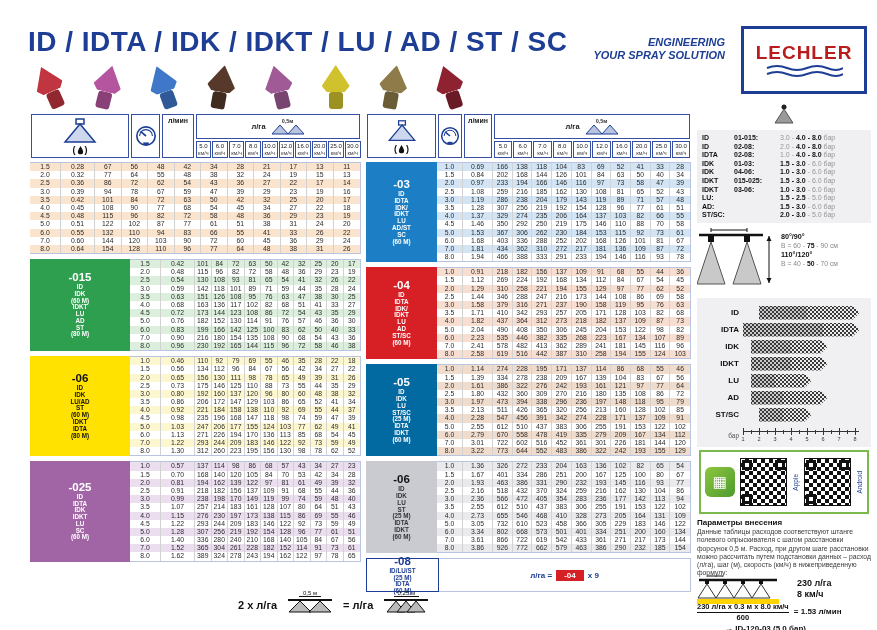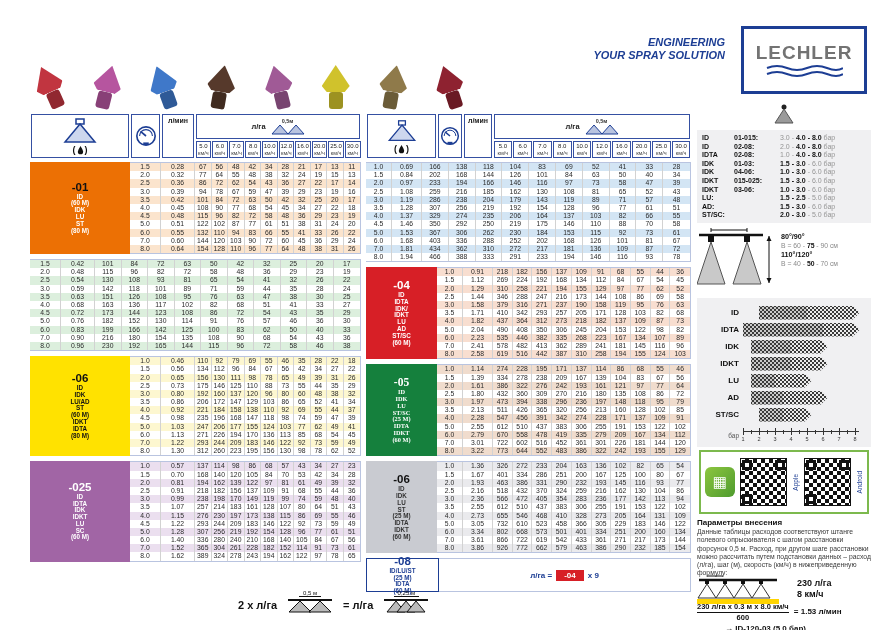--- a/index.html
+++ b/index.html
@@ -3,21 +3,21 @@
 <meta charset="utf-8">
 <style>
   html,body{margin:0;padding:0;background:#fff;}
   .canvas{position:relative;width:877px;height:630px;background:#fff;overflow:hidden;
     font-family:"Liberation Sans","DejaVu Sans",sans-serif;color:#222;}
   
   .title{position:absolute;left:28px;top:26px;font-size:28px;font-weight:800;color:#1d3e94;letter-spacing:.5px;white-space:nowrap;}
   .tagline{position:absolute;right:152px;top:36px;text-align:right;font-size:11px;font-weight:700;font-style:italic;color:#1d3e94;line-height:13px;}
   .logo{position:absolute;right:10px;top:26px;width:120px;height:62px;border:3px solid #1d3e94;background:#fff;
     display:flex;flex-direction:column;align-items:center;justify-content:center;}
-  .logo-word{font-size:19px;font-weight:800;color:#737373;letter-spacing:1px;}
+  .logo-word{font-size:19px;font-weight:800;color:#b91c1c;letter-spacing:1px;}
   
   .photos{position:absolute;left:34px;top:58px;width:432px;height:52px;display:flex;justify-content:space-between;align-items:flex-end;}
   .photo{width:32px;height:46px;position:relative;transform:rotate(var(--r));}
   .photo .fan{position:absolute;top:1px;left:2px;width:28px;height:27px;background:var(--c);
     clip-path:polygon(50% 0,100% 78%,82% 100%,18% 100%,0 78%);border-radius:4px;}
   .photo .body{position:absolute;bottom:1px;left:9px;width:14px;height:17px;background:var(--c);filter:brightness(.75);border-radius:3px;}
   
   .tbl{position:absolute;top:113px;}
   .tbl-left{left:30px;width:331px;--lw:100px;--pw:31px;--fw:34px;}
   .tbl-right{left:366px;width:325px;--lw:71px;--pw:26px;--fw:30px;}
@@ -97,20 +97,21 @@
   .frac .num{font-weight:700;border-bottom:1px solid #111;padding-bottom:1px;}
   .frac .den{font-weight:700;}
   .res{font-weight:800;font-size:8px;margin-left:3px;}
   .nozres{margin-top:2px;margin-left:28px;font-weight:800;font-size:8px;color:#111;}
 </style>
 </head>
 <body>
 
 <div class="canvas">
 
+  <div class="title">ID / IDTA / IDK / IDKT / LU / AD / ST / SC</div>
   <div class="tagline">
     <div>ENGINEERING</div>
     <div>YOUR SPRAY SOLUTION</div>
   </div>
   <div class="logo">
     <div class="logo-word">LECHLER</div>
     <svg width="78" height="14" viewBox="0 0 78 14">
       <path d="M2,4 Q12,0 22,4 T42,4 T62,4 T78,4" fill="none" stroke="#1d3e94" stroke-width="2"></path>
       <path d="M2,10 Q12,6 22,10 T42,10 T62,10 T78,10" fill="none" stroke="#1d3e94" stroke-width="2"></path>
     </svg>
@@ -223,29 +224,20 @@
             <div class="u">км/ч</div>
           </div>
           <div class="speed-cell">
             <div>30.0</div>
             <div class="u">км/ч</div>
           </div>
         </div>
     </div>
     <div id="left-groups">
         <div class="group" style="--tint: #fbe4cd;">
-          <div class="glabel" style="background: rgb(236, 112, 4);">
-            <div class="gid" style="color: rgb(17, 17, 17);">-01</div>
-            <div class="gline" style="color: rgb(255, 255, 255);">ID</div>
-            <div class="gline" style="color: rgb(255, 255, 255);">(60 M)</div>
-            <div class="gline" style="color: rgb(255, 255, 255);">IDK</div>
-            <div class="gline" style="color: rgb(255, 255, 255);">LU</div>
-            <div class="gline" style="color: rgb(255, 255, 255);">ST</div>
-            <div class="gline" style="color: rgb(255, 255, 255);">(80 M)</div>
-          </div>
           <div class="rows">
             <div class="row">
               <div class="cell">1.5</div>
               <div class="cell">0.28</div>
               <div class="cell">67</div>
               <div class="cell">56</div>
               <div class="cell">48</div>
               <div class="cell">42</div>
               <div class="cell">34</div>
               <div class="cell">28</div>
@@ -390,20 +382,31 @@
               <div class="cell">77</div>
               <div class="cell">64</div>
               <div class="cell">48</div>
               <div class="cell">38</div>
               <div class="cell">31</div>
               <div class="cell">26</div>
             </div>
           </div>
         </div>
         <div class="group" style="--tint: #dcefdd;">
+          <div class="glabel" style="background: rgb(46, 158, 79);">
+            <div class="gid" style="color: rgb(255, 255, 255);">-015</div>
+            <div class="gline" style="color: rgb(255, 255, 255);">ID</div>
+            <div class="gline" style="color: rgb(255, 255, 255);">IDK</div>
+            <div class="gline" style="color: rgb(255, 255, 255);">(60 M)</div>
+            <div class="gline" style="color: rgb(255, 255, 255);">IDKT</div>
+            <div class="gline" style="color: rgb(255, 255, 255);">LU</div>
+            <div class="gline" style="color: rgb(255, 255, 255);">AD</div>
+            <div class="gline" style="color: rgb(255, 255, 255);">ST</div>
+            <div class="gline" style="color: rgb(255, 255, 255);">(80 M)</div>
+          </div>
           <div class="rows">
             <div class="row">
               <div class="cell">1.5</div>
               <div class="cell">0.42</div>
               <div class="cell">101</div>
               <div class="cell">84</div>
               <div class="cell">72</div>
               <div class="cell">63</div>
               <div class="cell">50</div>
               <div class="cell">42</div>
@@ -994,20 +997,31 @@
             <div class="u">км/ч</div>
           </div>
           <div class="speed-cell">
             <div>30.0</div>
             <div class="u">км/ч</div>
           </div>
         </div>
     </div>
     <div id="right-groups">
         <div class="group" style="--tint: #d3e5f4;">
+          <div class="glabel" style="background: rgb(28, 126, 197);">
+            <div class="gid" style="color: rgb(255, 255, 255);">-03</div>
+            <div class="gline" style="color: rgb(255, 255, 255);">ID</div>
+            <div class="gline" style="color: rgb(255, 255, 255);">IDTA</div>
+            <div class="gline" style="color: rgb(255, 255, 255);">IDK/</div>
+            <div class="gline" style="color: rgb(255, 255, 255);">IDKT</div>
+            <div class="gline" style="color: rgb(255, 255, 255);">LU</div>
+            <div class="gline" style="color: rgb(255, 255, 255);">AD/ST</div>
+            <div class="gline" style="color: rgb(255, 255, 255);">SC</div>
+            <div class="gline" style="color: rgb(255, 255, 255);">(60 M)</div>
+          </div>
           <div class="rows">
             <div class="row">
               <div class="cell">1.0</div>
               <div class="cell">0.69</div>
               <div class="cell">166</div>
               <div class="cell">138</div>
               <div class="cell">118</div>
               <div class="cell">104</div>
               <div class="cell">83</div>
               <div class="cell">69</div>
@@ -1335,21 +1349,21 @@
               <div class="cell">310</div>
               <div class="cell">258</div>
               <div class="cell">194</div>
               <div class="cell">155</div>
               <div class="cell">124</div>
               <div class="cell">103</div>
             </div>
           </div>
         </div>
         <div class="group" style="--tint: #f0dccd;">
-          <div class="glabel" style="background: #15803d; font-family: Liberation Serif, serif;">
+          <div class="glabel" style="background: #0369a1;">
             <div class="gid" style="color: rgb(255, 255, 255);">-05</div>
             <div class="gline" style="color: rgb(255, 255, 255);">ID</div>
             <div class="gline" style="color: rgb(255, 255, 255);">IDK</div>
             <div class="gline" style="color: rgb(255, 255, 255);">LU</div>
             <div class="gline" style="color: rgb(255, 255, 255);">ST/SC</div>
             <div class="gline" style="color: rgb(255, 255, 255);">(25 M)</div>
             <div class="gline" style="color: rgb(255, 255, 255);">IDTA</div>
             <div class="gline" style="color: rgb(255, 255, 255);">IDKT</div>
             <div class="gline" style="color: rgb(255, 255, 255);">(60 M)</div>
           </div>

